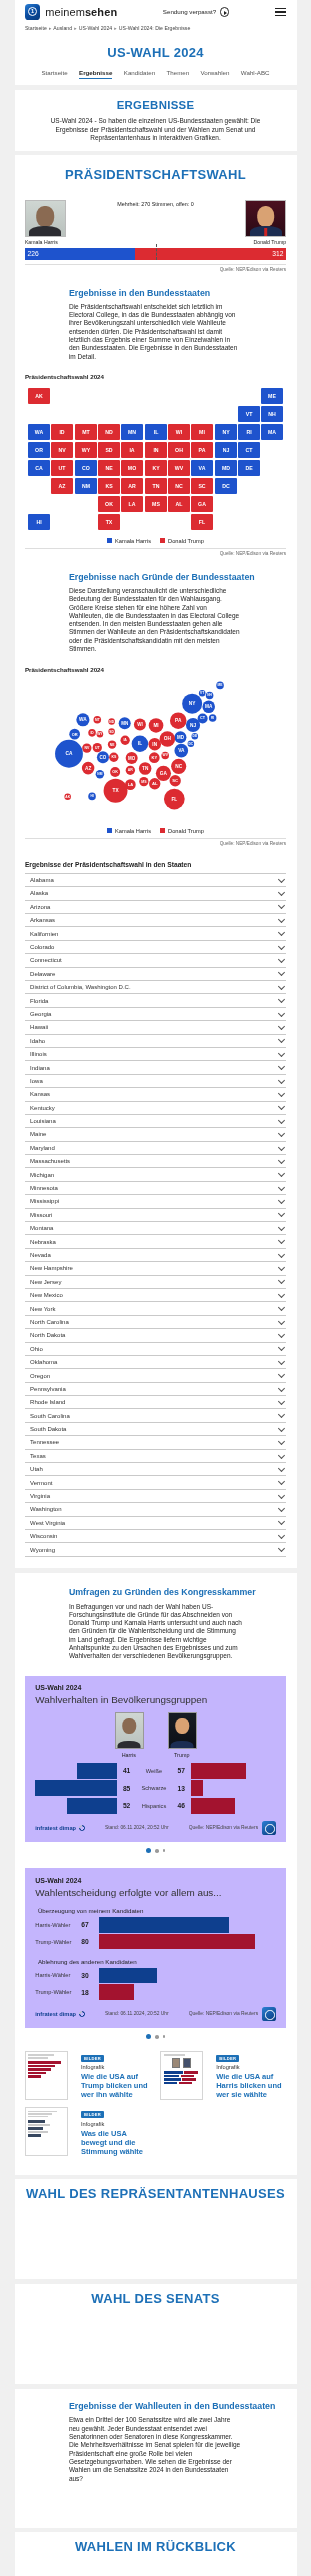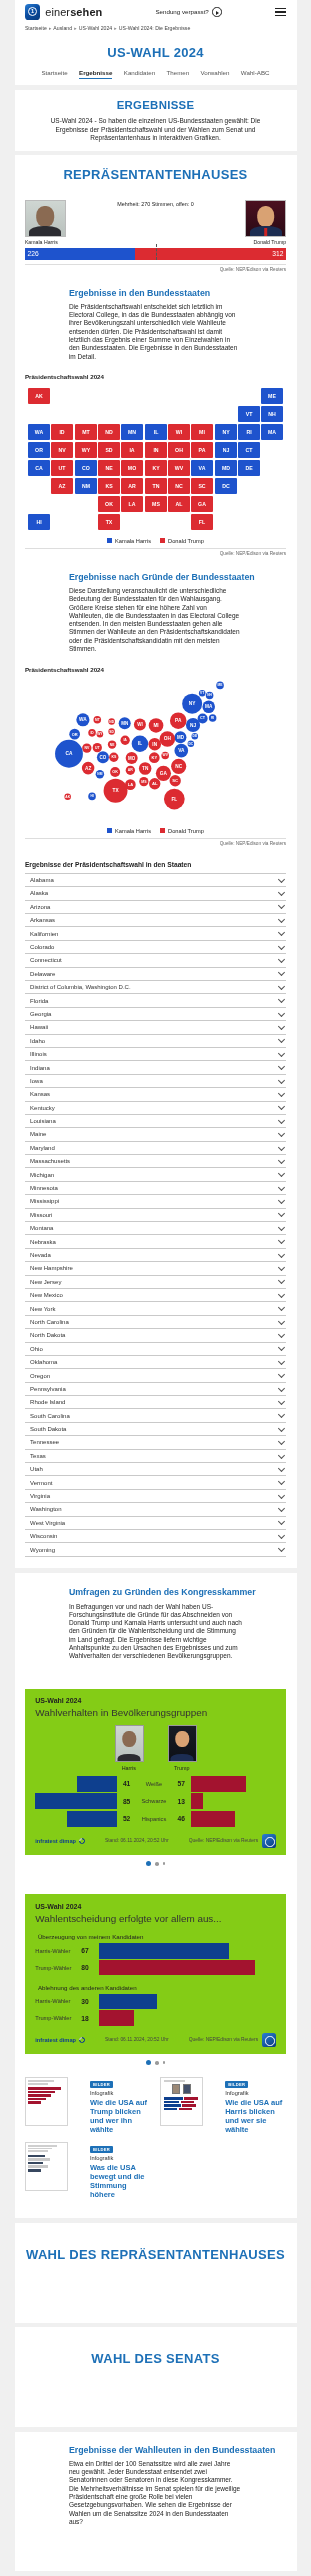--- a/index.html
+++ b/index.html
@@ -64,21 +64,21 @@
   .tile{position:absolute;width:22px;height:16px;border-radius:1px;color:#fff;font-size:5.2px;font-weight:bold;display:flex;align-items:center;justify-content:center;}
   .legend{display:flex;justify-content:center;gap:9.3px;font-size:5.7px;margin-top:6.2px;align-items:center;}
   .legend .sw{width:5.2px;height:5.2px;display:inline-block;margin-right:2.6px;}
   .bubblemap{width:100%;margin-top:5.2px;display:block;}
   .acc-head{font-size:6.7px;font-weight:bold;margin:13.5px 0 5.2px 0;}
   .acc{border-bottom:0.5px solid var(--line);margin-bottom:9.3px;}
   .acc-row{border-top:0.5px solid var(--line);height:13.4px;display:flex;align-items:center;justify-content:space-between;font-size:6px;color:#333;cursor:pointer;padding:0 3.1px 0 5.2px;}
   .chev{width:4.7px;height:4.7px;border-right:0.8px solid #555;border-bottom:0.8px solid #555;transform:rotate(45deg) translateY(-1.6px);}
   
   .polls{padding-top:10.4px;padding-bottom:8.3px;}
-  .chart-card{background:#84cc16;margin-top:28px;padding:8.3px 10.4px 5.2px 10.4px;}
+  .chart-card{background:#c4b5fd;margin-top:15px;padding:8.3px 10.4px 5.2px 10.4px;}
   .cc-kicker{font-size:7px;font-weight:bold;color:#222;}
   .cc-title{font-size:9.9px;color:#333;margin-top:3.1px;}
   .cc-photos{display:flex;justify-content:center;gap:24px;margin-top:7.3px;}
   .sphoto{width:29px;height:37px;border:0.5px solid #999;position:relative;overflow:hidden;}
   .sphoto .head{position:absolute;left:50%;top:4.1px;transform:translateX(-50%);width:13.5px;height:16.6px;border-radius:45%;}
   .sphoto .body{position:absolute;left:50%;bottom:-2.6px;transform:translateX(-50%);width:23px;height:10.4px;border-radius:45% 45% 0 0;}
   .cc-photo-names{display:flex;justify-content:center;gap:38px;font-size:5.4px;margin-top:2.1px;color:#222;}
   .demo-rows{margin-top:5.2px;}
   .demo-row{display:flex;align-items:center;height:16px;margin-bottom:1.6px;}
   .demo-left{width:82px;display:flex;justify-content:flex-end;}
@@ -99,46 +99,46 @@
   .dot.d1{width:5.2px;height:5.2px;background:var(--brand);}
   .dot.d2{width:3.6px;height:3.6px;}
   .dot.d3{width:2.6px;height:2.6px;}
   .dec-group{font-size:6.2px;color:#222;margin:8.3px 0 3.1px 2.6px;}
   .dec-row{display:flex;align-items:center;height:15.6px;margin-bottom:1px;}
   .dec-label{width:46px;font-size:5.7px;color:#333;}
   .dec-num{width:17.6px;font-size:6.7px;font-weight:bold;}
   .dec-bar{height:15.6px;}
   
   .teasers{display:grid;grid-template-columns:1fr 1fr;gap:7.3px 9.3px;margin:11.4px 0 10.4px 0;}
-  .teaser{display:flex;gap:22px;cursor:pointer;}
+  .teaser{display:flex;gap:13px;cursor:pointer;}
   .thumb{width:43px;height:49px;background:#fff;border:0.5px solid #d5d5d5;flex:0 0 auto;padding:2.6px 2.6px;font-size:2.1px;color:#555;}
   .thumb .tl{height:1.6px;background:#cfcfcf;margin-bottom:1px;}
   .thumb .bars{margin-top:2.6px;}
   .thumb .bars div{height:2.6px;margin-bottom:1px;}
   .thumb .faces{display:flex;gap:2.6px;justify-content:center;margin:2.1px 0;}
   .thumb .face{width:8.3px;height:10.4px;background:#9b8876;border:0.5px solid #777;}
   .thumb .face.dark{background:#43506b;}
   .t-body{padding-top:1px;}
   .badge{display:inline-block;background:var(--brand);color:#fff;font-size:4.1px;font-weight:bold;padding:1px 3.1px;border-radius:1px;letter-spacing:0.3px;}
   .t-cat{font-size:5.7px;color:#333;margin-top:2.6px;}
   .t-title{font-size:7.5px;font-weight:bold;color:var(--brand);line-height:1.2;margin-top:2.1px;}
   
-  .title-card{padding-top:24px;text-align:center;}
+  .title-card{padding-top:7px;text-align:center;}
   .senate-res{padding-top:10.4px;}
 </style>
 </head>
 <body>
 
 <div class="hdr">
   <div class="hdr-top">
     <div class="ts-logo">
       <div class="globe"></div>
       <div class="one">1</div>
     </div>
-    <div class="ts-word"><span>einer</span><b>sehen</b></div>
+    <div class="ts-word"><span>meinem</span><b>sehen</b></div>
     <div class="watch">
       <span>Sendung verpasst?</span>
       <span class="play"></span>
     </div>
     <div class="burger">
         <i></i>
         <i></i>
         <i></i>
       </div>
   </div>
@@ -156,21 +156,21 @@
       <div class="tab">Wahl-ABC</div>
     </div>
 </div>
 
 <div class="card intro">
   <div class="sec-title">ERGEBNISSE</div>
   <p>US-Wahl 2024 - So haben die einzelnen US-Bundesstaaten gewählt: Die Ergebnisse der Präsidentschaftswahl und der Wahlen zum Senat und Repräsentantenhaus in interaktiven Grafiken.</p>
 </div>
 
 <div class="card pres">
-  <div class="big-title">REPRÄSENTANTENHAUSES</div>
+  <div class="big-title">PRÄSIDENTSCHAFTSWAHL</div>
   <div class="majority">Mehrheit: 270 Stimmen, offen: 0</div>
   <div class="cand-row">
     <div class="photo harris">
         <div class="head"></div>
         <div class="body"></div>
       </div>
     <div class="photo trump">
         <div class="head"></div>
         <div class="body"></div>
         <div class="tie"></div>
@@ -728,21 +728,21 @@
           <div class="tl" style="width:65%"></div>
           <div class="tl" style="width:55%"></div>
           <div class="bars">
             <div style="width:45%;background:#37475f"></div>
             <div style="width:60%;background:#c9c9c9"></div>
             <div style="width:40%;background:#37475f"></div>
             <div style="width:55%;background:#c9c9c9"></div>
             <div style="width:35%;background:#37475f"></div>
           </div>
         </div>
-        <div class="t-body"><span class="badge">BILDER</span><div class="t-cat">Infografik</div><div class="t-title">Was die USA bewegt und die Stimmung höhere</div></div>
+        <div class="t-body"><span class="badge">BILDER</span><div class="t-cat">Infografik</div><div class="t-title">Was die USA bewegt und die Stimmung wählte</div></div>
       </div>
     </div>
 </div>
 
 <div class="card title-card" style="height:100px">
   <div class="big-title">WAHL DES REPRÄSENTANTENHAUSES</div>
 </div>
 
 <div class="card title-card" style="height:100px">
   <div class="big-title">WAHL DES SENATS</div>

